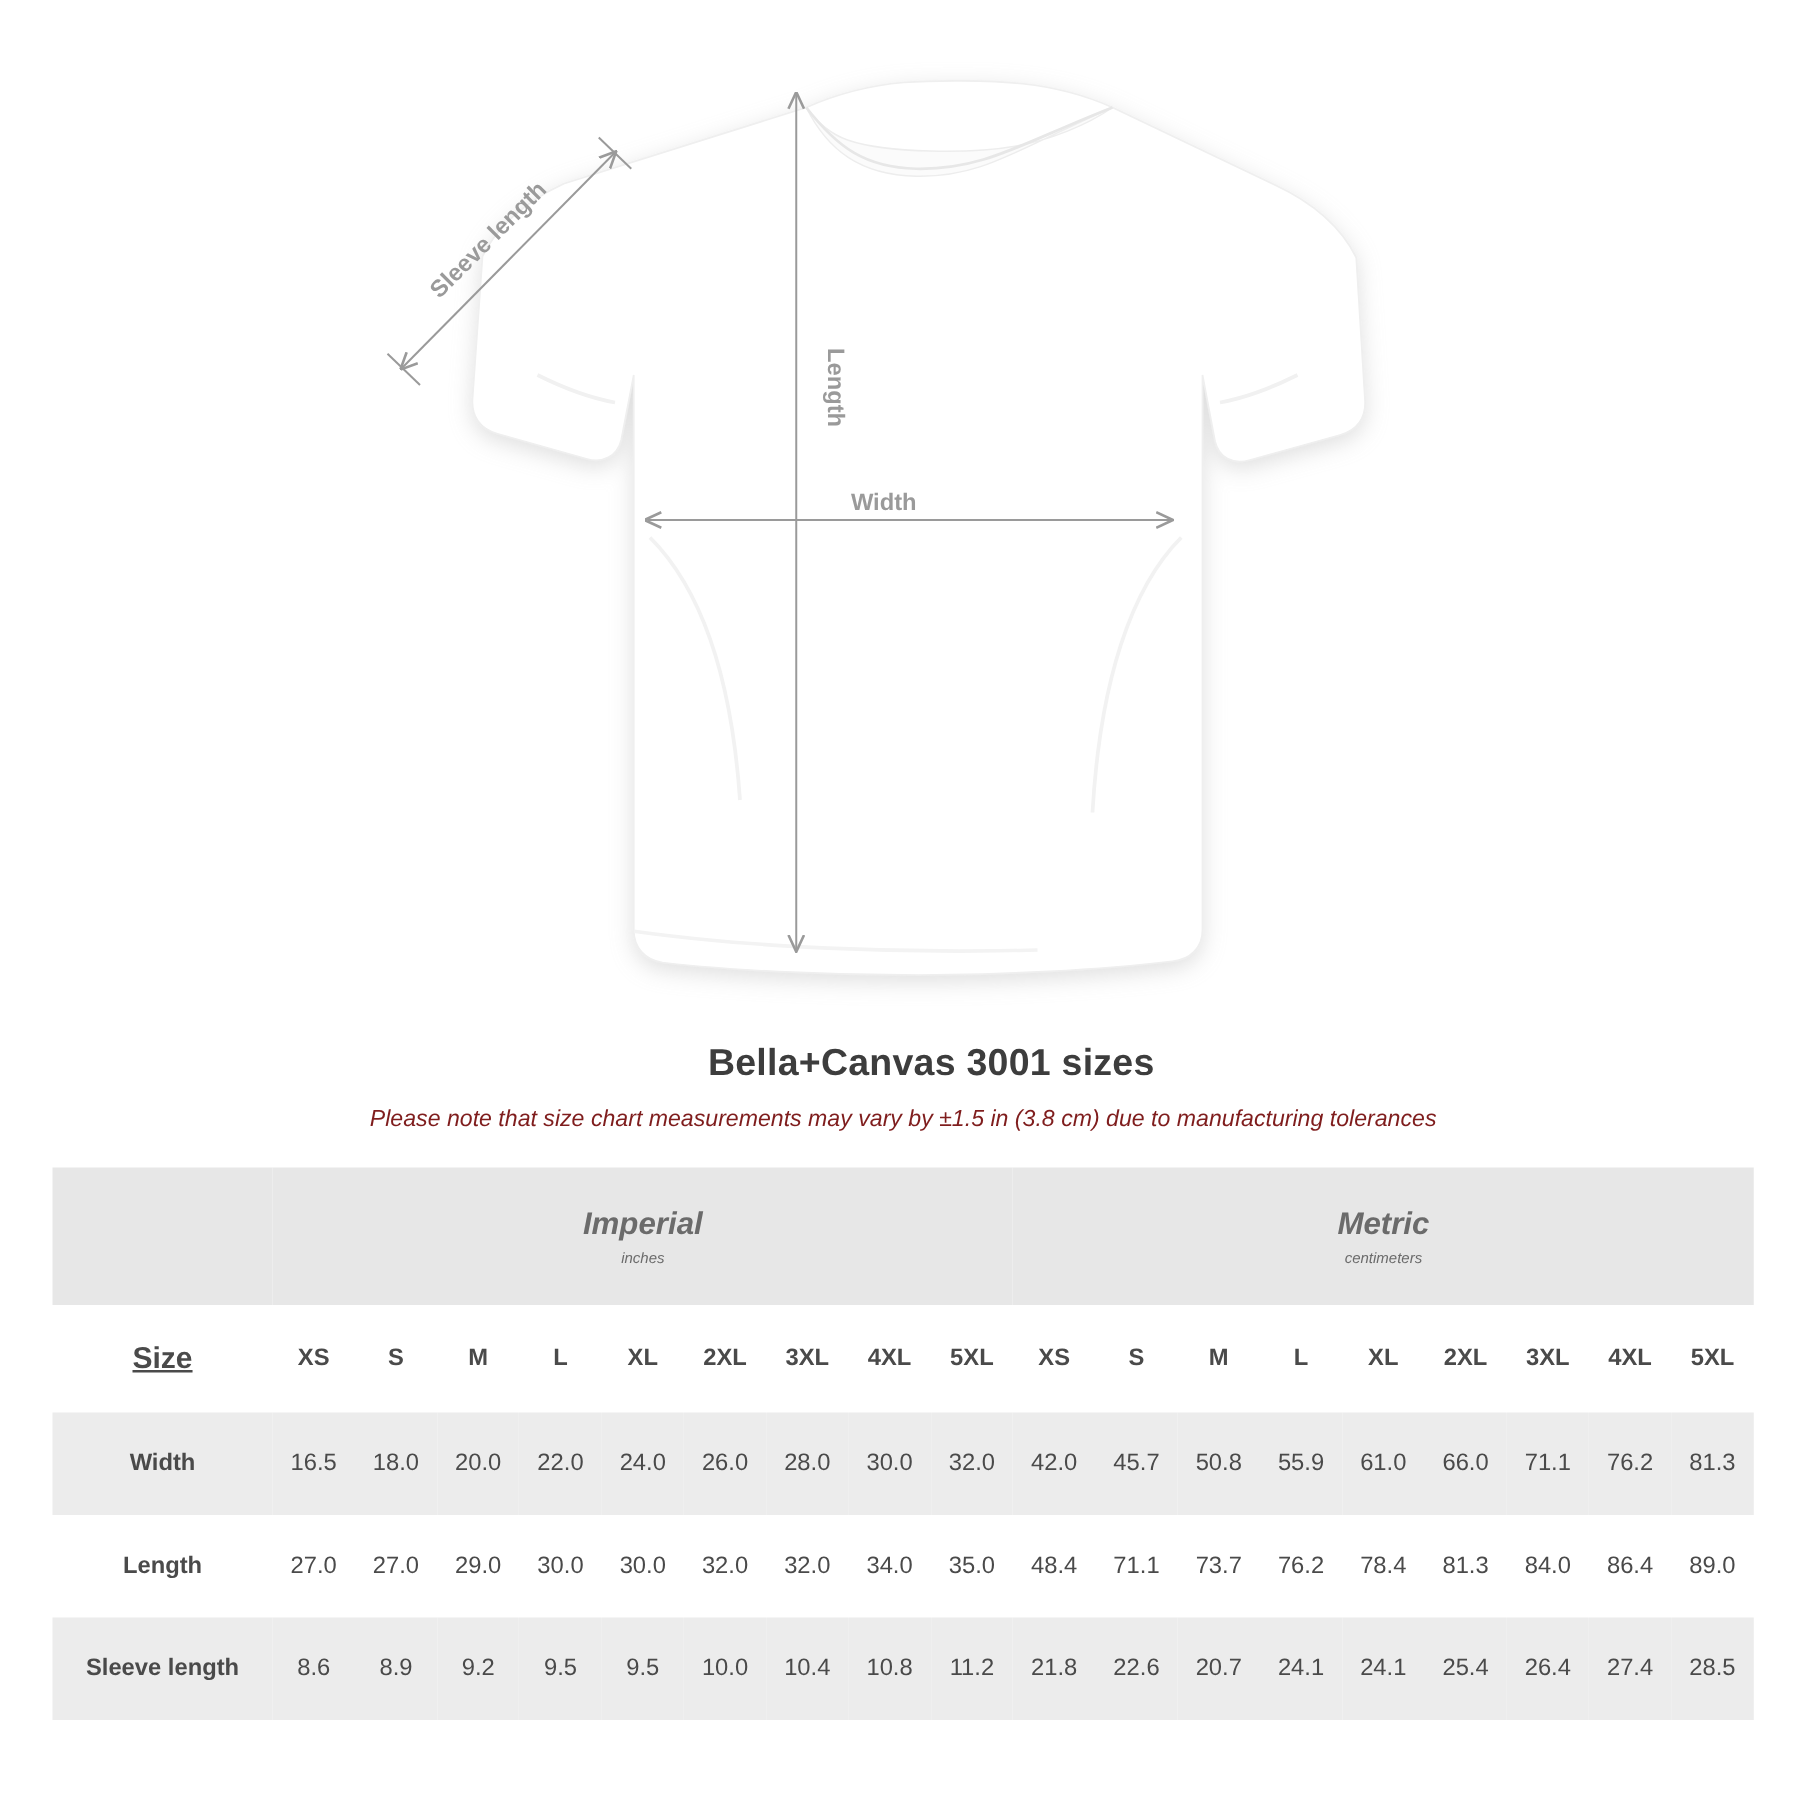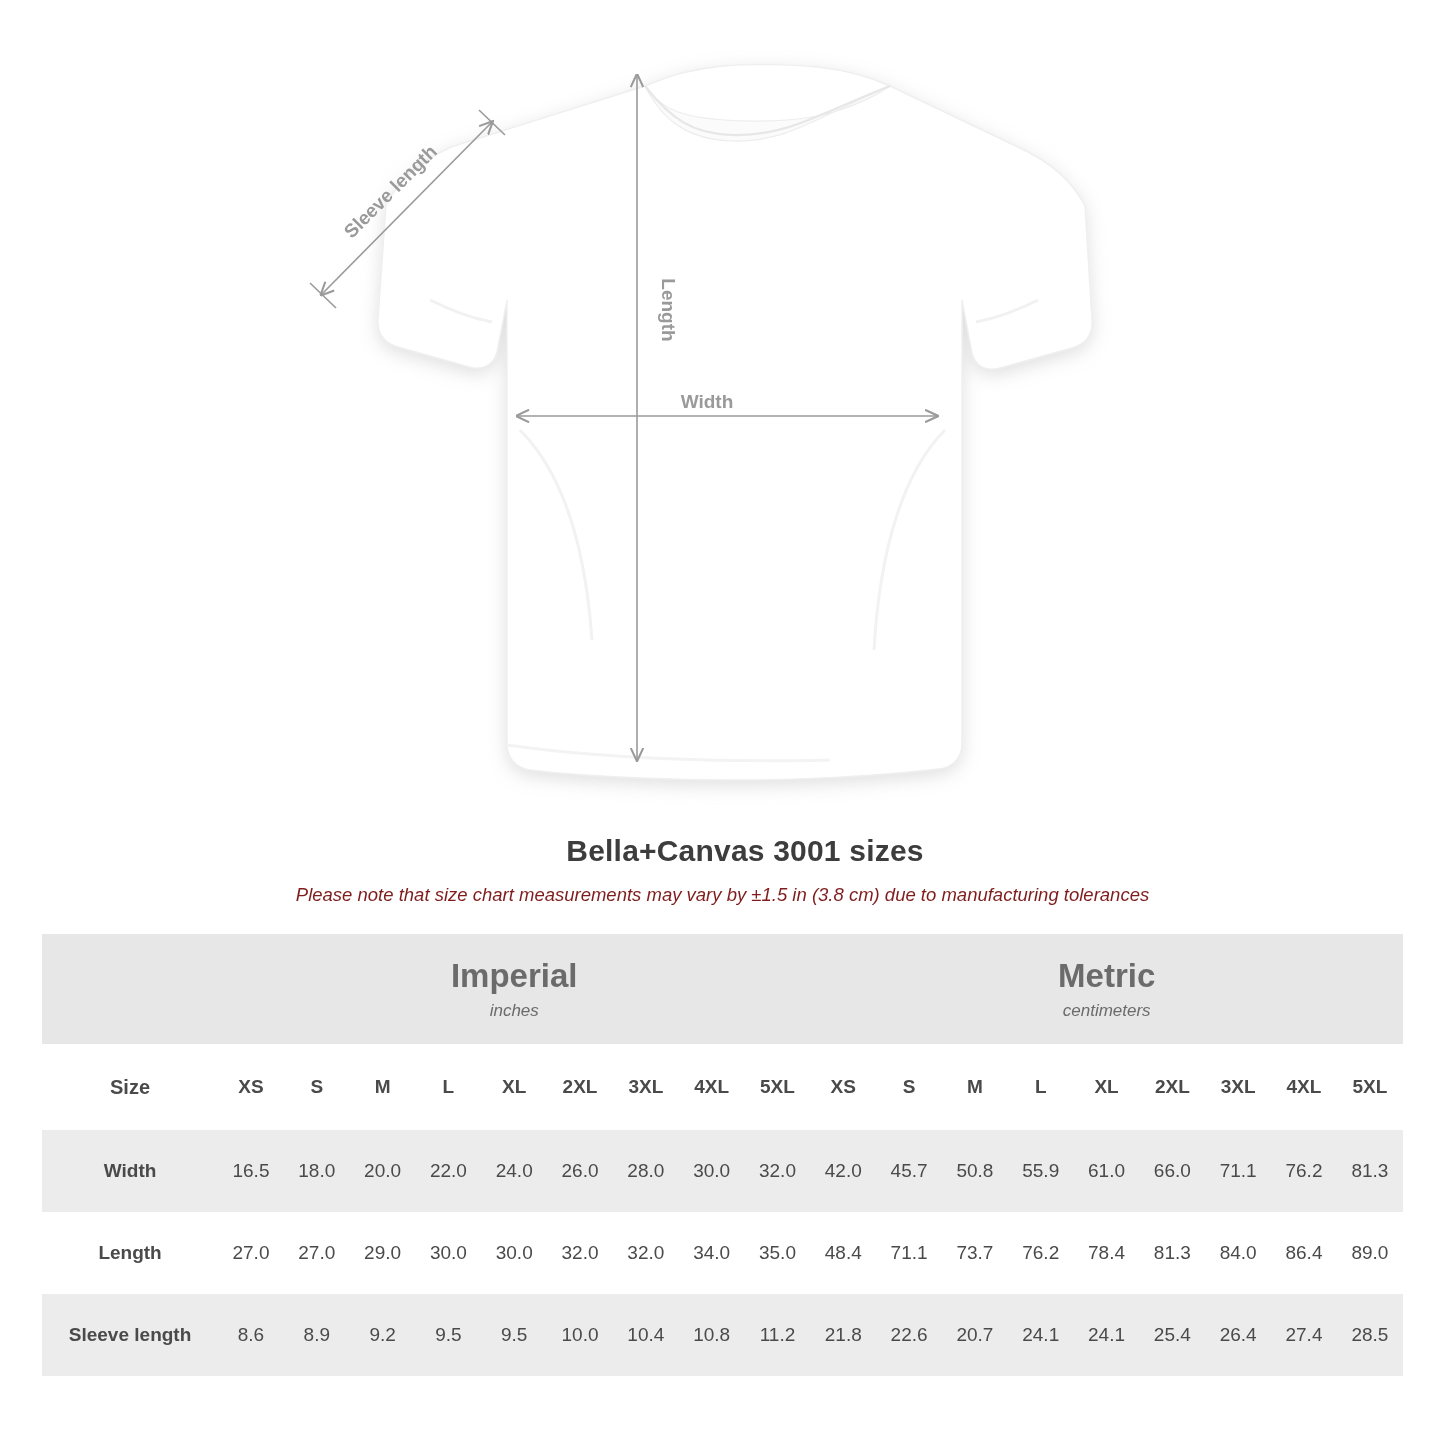--- a/index.html
+++ b/index.html
@@ -64,39 +64,40 @@
     vertical-align: middle;
     font-size: 19px;
     color: #4a4a4a;
   }
   .unit-row td {
     background: #e7e7e7;
     height: 110px;
     padding: 0;
   }
   .unit-title {
-    font-size: 33px;
+    font-size: 25px;
     font-weight: bold;
+    font-style: italic;
     color: #6b6b6b;
     line-height: 1.15;
   }
   .unit-sub {
-    font-size: 17px;
+    font-size: 12px;
     font-style: italic;
     color: #6b6b6b;
     margin-top: 6px;
   }
   .hdr-row td {
     background: #ffffff;
     height: 86px;
     font-weight: bold;
     font-size: 20px;
     color: #3f3f3f;
   }
-  .hdr-row td.rowlabel { font-size: 20px; }
+  .hdr-row td.rowlabel { font-size: 24px; text-decoration: underline; }
   .data-row td { height: 82px; }
   .data-row.shaded td { background: #ececec; }
   .data-row.plain td { background: #ffffff; }
   td.rowlabel {
     font-weight: bold;
     color: #3f3f3f;
     font-size: 20px;
   }
   .col-label { width: 176px; }
   .col-data { width: 65.8px; }

